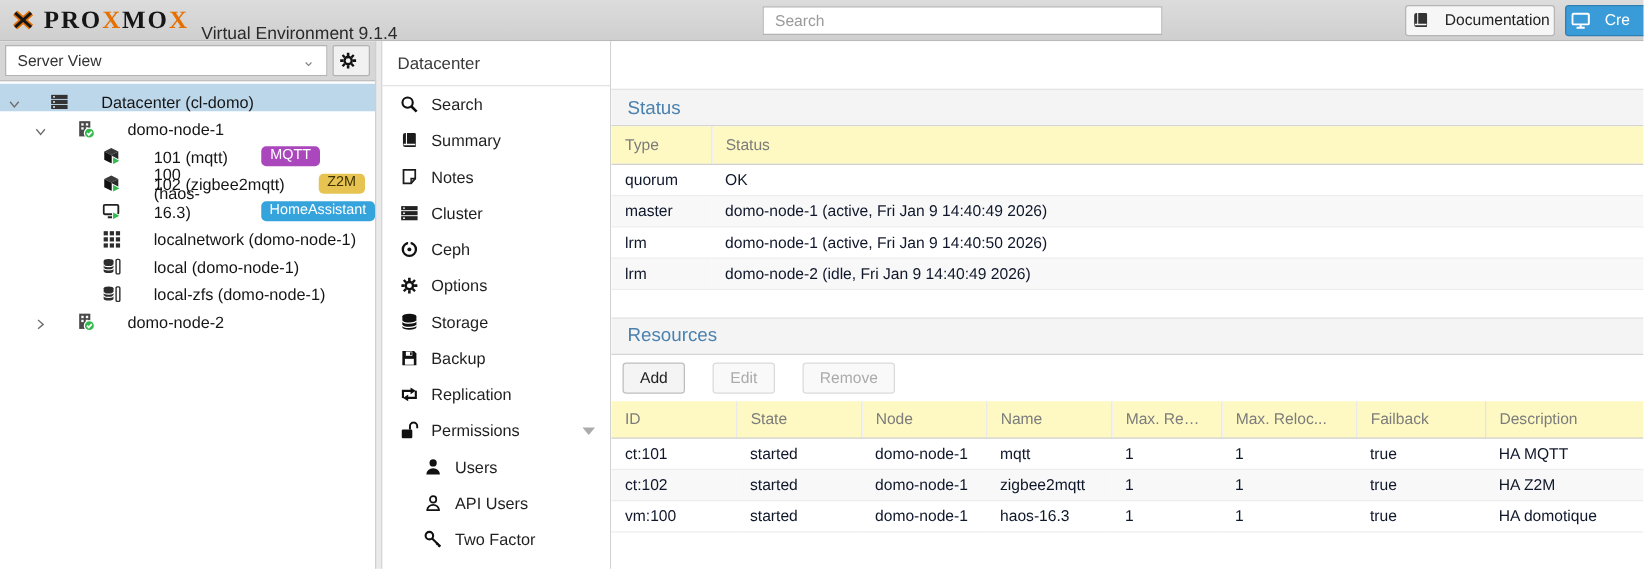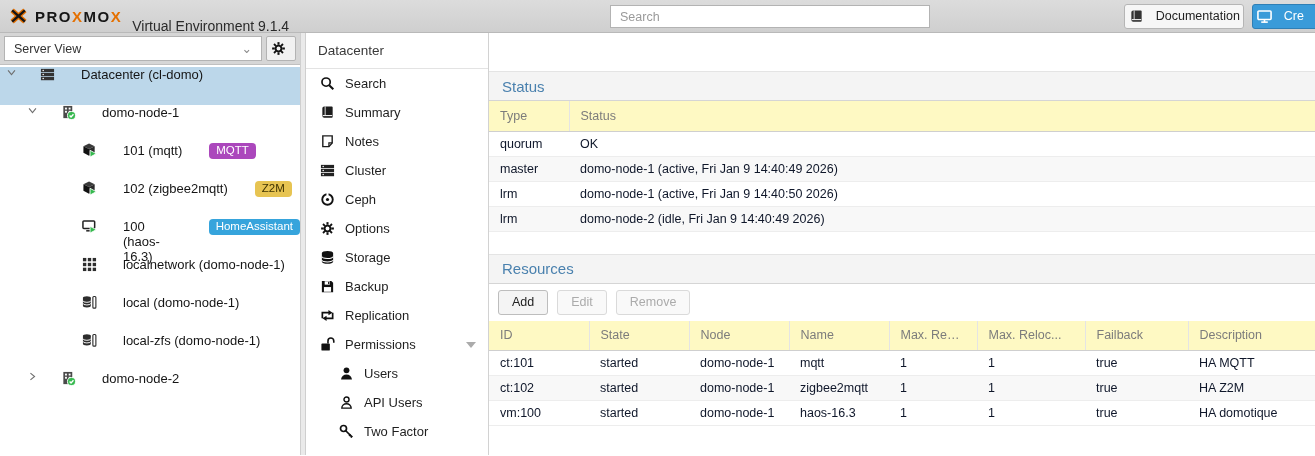--- a/index.html
+++ b/index.html
@@ -4,21 +4,21 @@
 <style>
   * { margin:0; padding:0; box-sizing:border-box; }
   html,body { background:#fff; }
   body { font-family:"Liberation Sans", sans-serif; }
   .app { width:1315px; height:456px; overflow:hidden; position:relative; background:#fff; }
 
   
   .hdr { height:33px; background:linear-gradient(#dcdcdc,#cfcfcf); border-bottom:1px solid #b9b9b9;
          display:flex; align-items:center; padding:0 10px; overflow:hidden; }
   .logo { display:flex; align-items:center; gap:3px; }
-  .logo-word { font-size:15px; font-weight:bold; letter-spacing:1.5px; color:#161616; }
+  .logo-word { font-size:20px; font-weight:bold; letter-spacing:1.5px; color:#161616;font-family:Liberation Serif, serif; }
   .logo-word .ox { color:#e57000; }
   .ver { font-size:14px; color:#2a2a2a; margin-left:10px;margin-top:20px; }
   .hdr-search { position:absolute; left:610px; top:5px; }
   .hdr-search input { width:320px; height:23px; border:1px solid #b3b3b3; padding:0 9px; font-size:12.5px;
          color:#444; font-family:"Liberation Sans",sans-serif; background:#fff; }
   .hdr-search input::placeholder { color:#9a9a9a; }
   .hdr-right { margin-left:auto; display:flex; align-items:center; gap:8px; }
   .btn { display:inline-flex; align-items:center; gap:6px; height:25px; padding:0 3px; font-size:12.5px;
          border:1px solid #b5b5b5; border-radius:3px; background:#f6f6f6; color:#222; cursor:pointer;
          font-family:"Liberation Sans",sans-serif; white-space:nowrap; }
@@ -29,21 +29,21 @@
 
   
   .side { width:300px; background:#fff; display:flex; flex-direction:column; }
   .side-toolbar { background:#d6d6d6; padding:3px 4px; display:flex; gap:4px; border-bottom:1px solid #c0c0c0; }
   .view-select { flex:1; height:25px; background:#fff; border:1px solid #b3b3b3; display:flex; align-items:center;
          padding:0 9px; font-size:12.5px; color:#333; cursor:pointer; }
   .view-select .sel-arrow { margin-left:auto; color:#8a8a8a; }
   .tool-btn { width:30px; height:25px; border:1px solid #b3b3b3; background:#f1f1f1; border-radius:2px;
          display:flex; align-items:center; justify-content:center; cursor:pointer; }
   .tree { flex:1; overflow:hidden; padding-top:2px; }
-  .tree-row { height:38px; display:flex; align-items:flex-start; font-size:13px; color:#151515; cursor:pointer;gap:20px; }
+  .tree-row { height:22px; display:flex; align-items:flex-end; font-size:13px; color:#151515; cursor:pointer;gap:20px; }
   .tree-row.selected { background:#bcd7ea; }
   .tw { width:15px; display:flex; justify-content:center; flex:none; }
   .ic { display:inline-flex; align-items:center; justify-content:center; width:17px; flex:none; margin-right:5px; }
   .tag { margin-left:7px; font-size:11.5px; padding:1px 7px 2px; border-radius:4px; line-height:13px; }
 
   
   .splitter { width:6px; background:#eaeaea; border-left:1px solid #cfcfcf; border-right:1px solid #cfcfcf; flex:none; }
 
   
   .menu { width:183px; background:#fff; border-right:1px solid #d2d2d2; flex:none; }
@@ -62,21 +62,21 @@
          display:flex; align-items:center; padding:0 13px; font-size:15px; color:#4a81ae; }
   table { border-collapse:collapse; width:100%; table-layout:fixed; font-size:12.5px; }
   thead th { height:30px; text-align:left; font-weight:normal; color:#7c7c7c; padding:0 11px;
          border-bottom:1px solid #cfcfcf; border-right:1px solid #e4e4e4; background:#fef9c3; cursor:pointer;
          overflow:hidden; white-space:nowrap; text-overflow:ellipsis; }
   thead th:last-child { border-right:none; }
   tbody td { height:25px; padding:0 11px; color:#0f172a; border-bottom:1px solid #ededed;
          overflow:hidden; white-space:nowrap; }
   tbody tr:nth-child(even) { background:#f8f8f8; }
   .spacer { height:22px; }
-  .grid-toolbar { padding:6px 9px; display:flex; gap:9px; }
+  .grid-toolbar { padding:6px 9px; display:flex; gap:22px; }
   .gbtn { height:25px; padding:0 13px; font-size:12.5px; border:1px solid #bdbdbd; background:#f4f4f4;
          border-radius:3px; color:#222; cursor:pointer; font-family:"Liberation Sans",sans-serif; }
   .gbtn:disabled { color:#ababab; border-color:#dadada; background:#f9f9f9; cursor:default; }
 </style>
 </head>
 <body>
 
 <div class="app">
 
   <div class="hdr">

